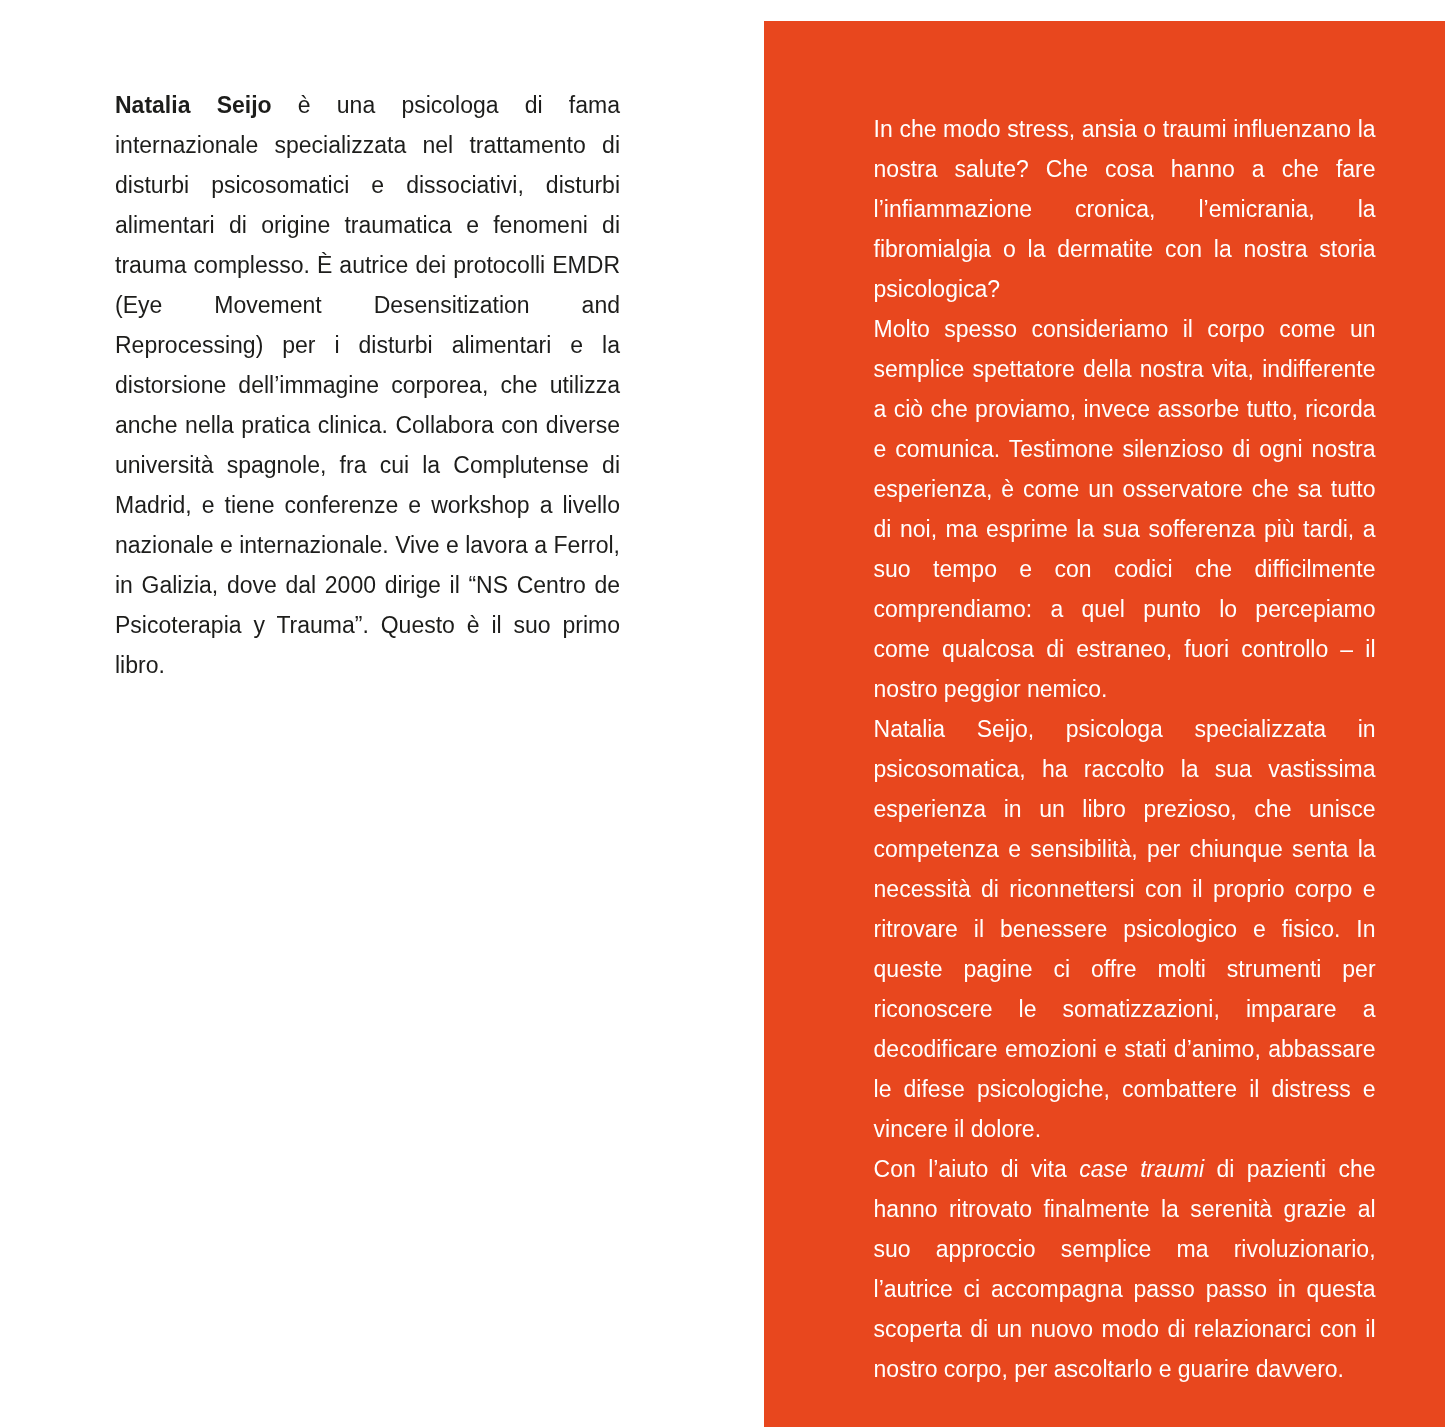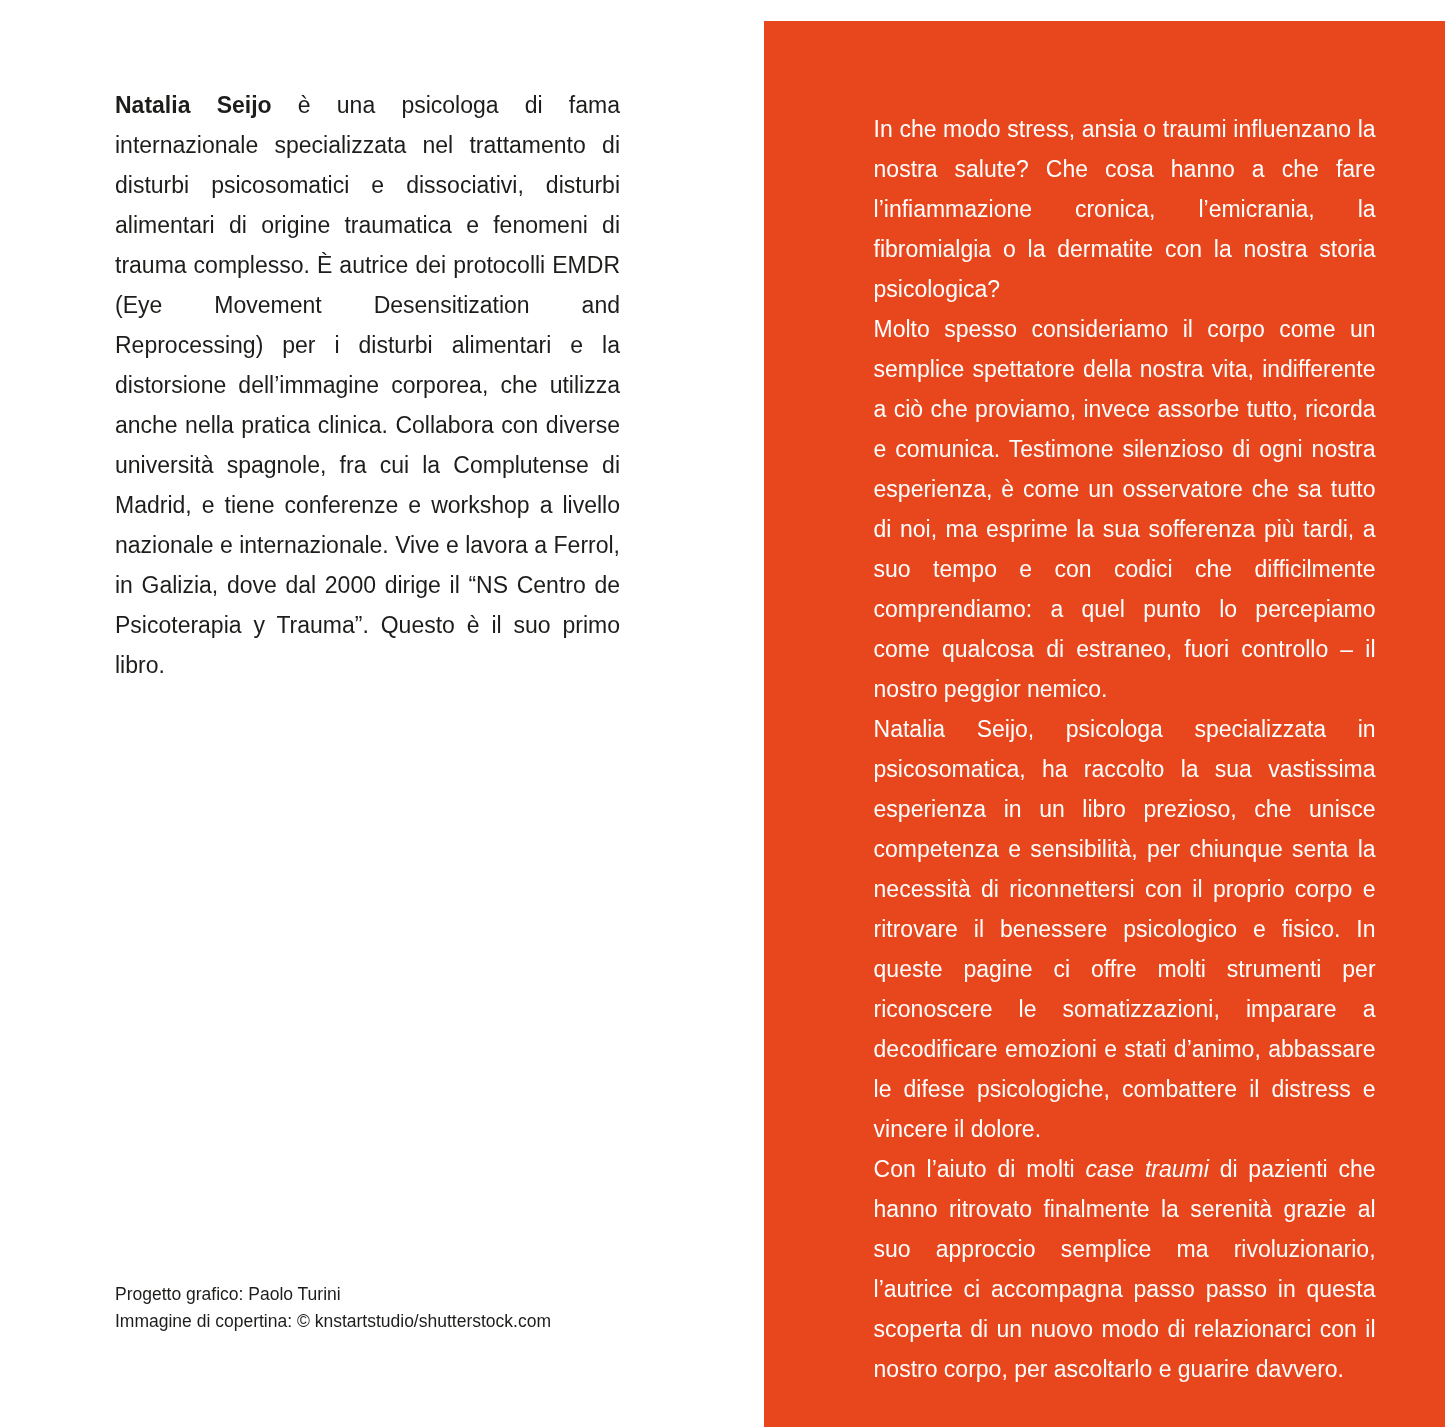--- a/index.html
+++ b/index.html
@@ -65,27 +65,23 @@
     height: 6px;
     opacity: 0.85;
   }
 </style>
 </head>
 <body>
 
 <div class="panel left">
   <p class="bio"><strong>Natalia Seijo</strong><span> è una psicologa di fama internazionale specializzata nel trattamento di disturbi psicosomatici e dissociativi, disturbi alimentari di origine traumatica e fenomeni di trauma complesso. È autrice dei protocolli EMDR (Eye Movement Desensitization and Reprocessing) per i disturbi alimentari e la distorsione dell’immagine corporea, che utilizza anche nella pratica clinica. Collabora con diverse università spagnole, fra cui la Complutense di Madrid, e tiene conferenze e workshop a livello nazionale e internazionale. Vive e lavora a Ferrol, in Galizia, dove dal 2000 dirige il “NS Centro de Psicoterapia y Trauma”. Questo è il suo primo libro.</span></p>
 
-  <div class="credits">
-    <div>Progetto grafico: Paolo Turini</div>
-    <div>Immagine di copertina: © knstartstudio/shutterstock.com</div>
-  </div>
 </div>
 
 <div class="panel right" style="background-color: rgb(232, 71, 30);">
   <div class="blurb">
     <p>In che modo stress, ansia o traumi influenzano la nostra salute? Che cosa hanno a che fare l’infiammazione cronica, l’emicrania, la fibromialgia o la dermatite con la nostra storia psicologica?</p>
     <p>Molto spesso consideriamo il corpo come un semplice spettatore della nostra vita, indifferente a ciò che proviamo, invece assorbe tutto, ricorda e comunica. Testimone silenzioso di ogni nostra esperienza, è come un osservatore che sa tutto di noi, ma esprime la sua sofferenza più tardi, a suo tempo e con codici che difficilmente comprendiamo: a quel punto lo percepiamo come qualcosa di estraneo, fuori controllo – il nostro peggior nemico.</p>
     <p>Natalia Seijo, psicologa specializzata in psicosomatica, ha raccolto la sua vastissima esperienza in un libro prezioso, che unisce competenza e sensibilità, per chiunque senta la necessità di riconnettersi con il proprio corpo e ritrovare il benessere psicologico e fisico. In queste pagine ci offre molti strumenti per riconoscere le somatizzazioni, imparare a decodificare emozioni e stati d’animo, abbassare le difese psicologiche, combattere il distress e vincere il dolore.</p>
-    <p><span>Con l’aiuto di molti </span><em>case traumi</em><span> di pazienti che hanno ritrovato finalmente la serenità grazie al suo approccio semplice ma rivoluzionario, l’autrice ci accompagna passo passo in questa scoperta di un nuovo modo di relazionarci con il nostro corpo, per ascoltarlo e guarire davvero.</span></p>
+    <p><span>Con l’aiuto di vita </span><em>case traumi</em><span> di pazienti che hanno ritrovato finalmente la serenità grazie al suo approccio semplice ma rivoluzionario, l’autrice ci accompagna passo passo in questa scoperta di un nuovo modo di relazionarci con il nostro corpo, per ascoltarlo e guarire davvero.</span></p>
   </div>
   <div class="page-edge" style="background-color: rgb(83, 97, 108);"></div>
 </div>
 
 </body></html>

